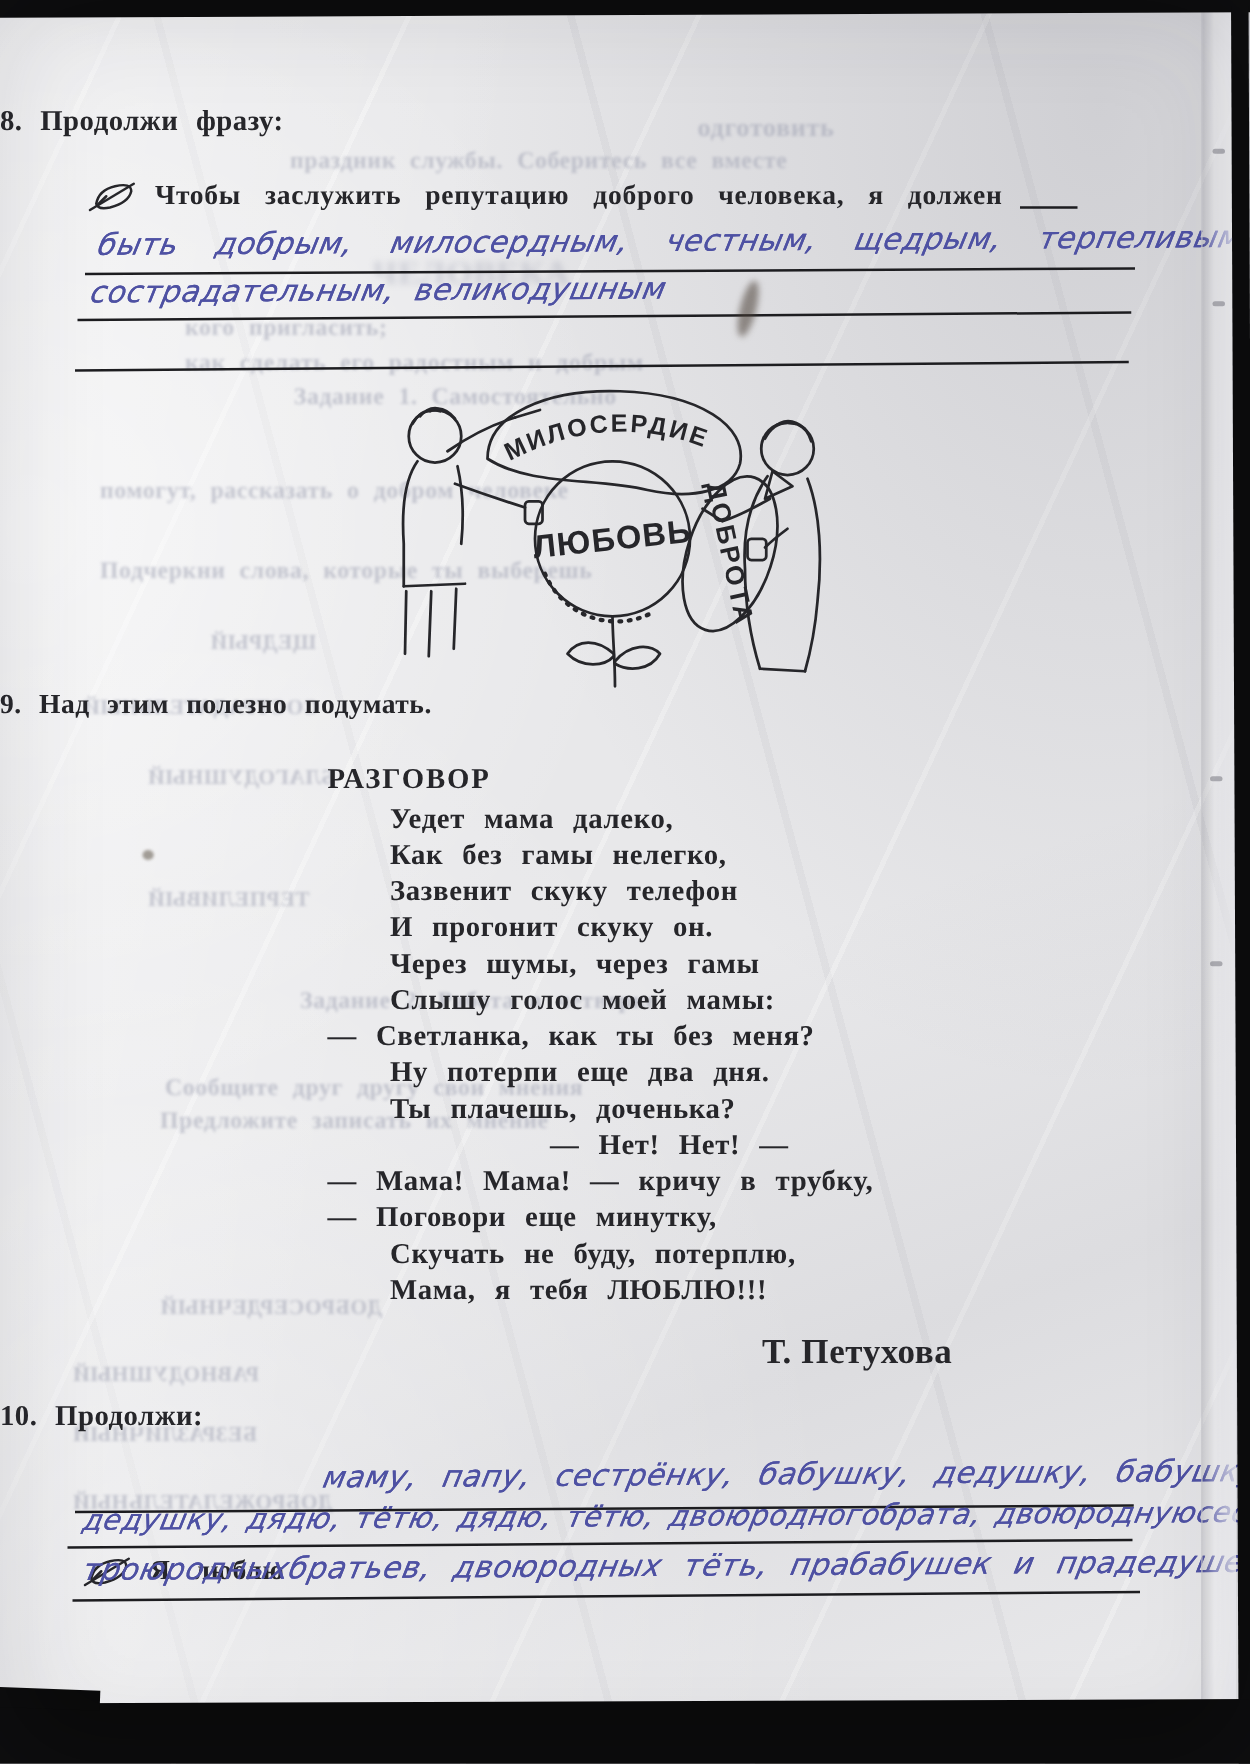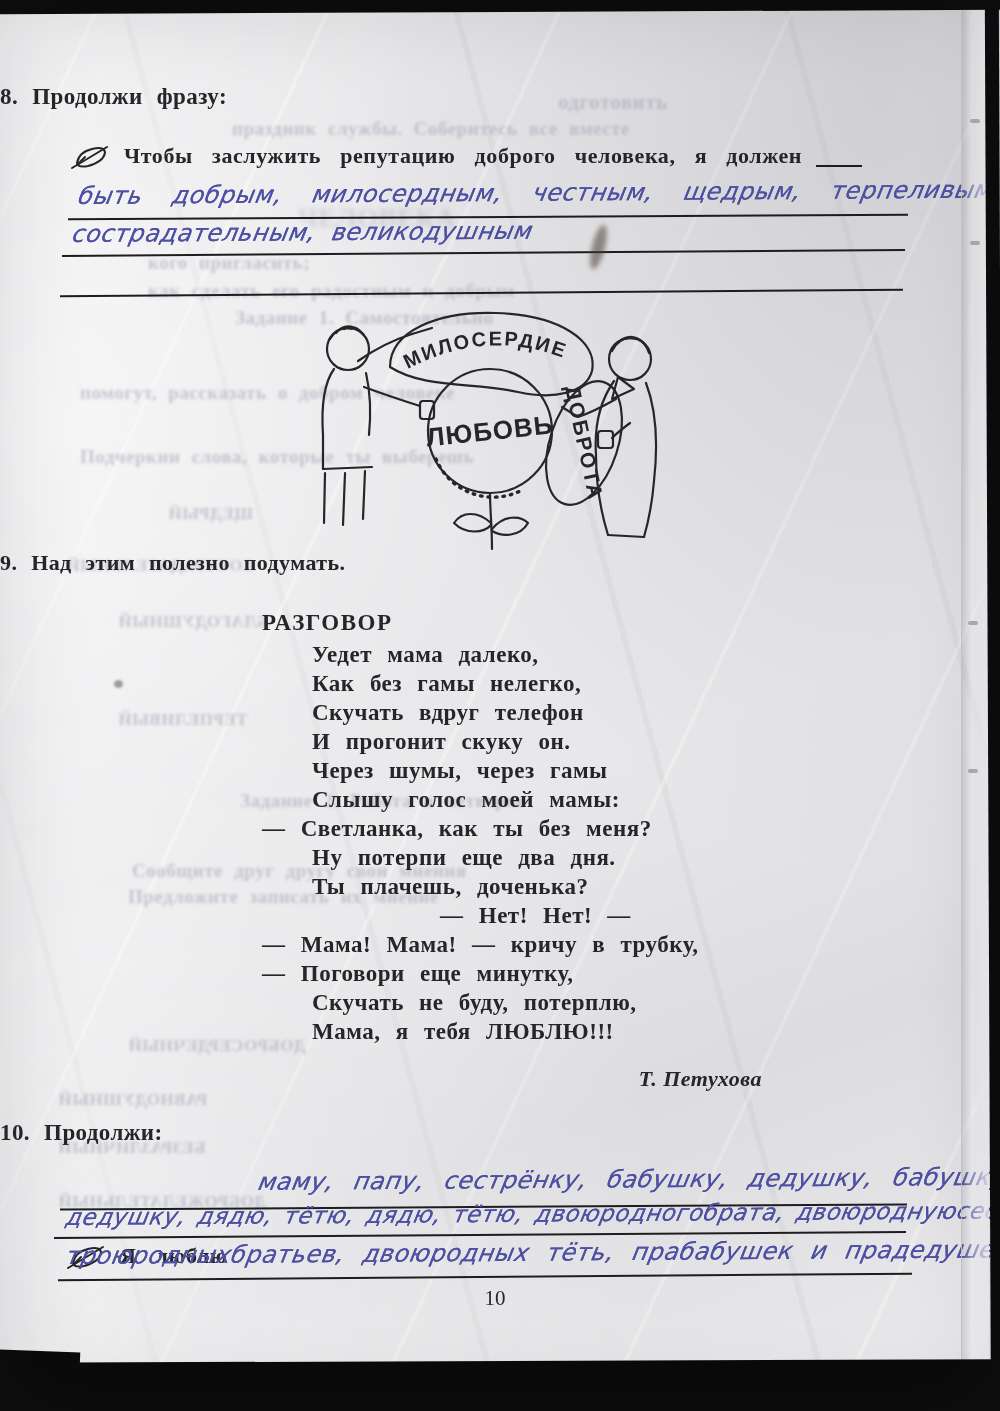--- a/index.html
+++ b/index.html
@@ -40,22 +40,22 @@
       font-size:24px;letter-spacing:.5px;white-space:nowrap;transform:skewX(-12deg) rotate(-.4deg);
       transform-origin:left bottom;text-shadow:0 0 .5px #4e51a3;}
   .rule{position:absolute;height:0;border-bottom:2px solid #1d1d20;}
 
   
   .poem{position:absolute;left:262px;top:640px;width:520px;font-weight:700;font-size:23px;
         letter-spacing:.5px;word-spacing:9px;line-height:29px;}
   .poem .pl{white-space:nowrap;padding-left:50px;}
   .poem .dash{padding-left:0;}
   .poem .indent{padding-left:178px;}
-  .author{position:absolute;left:262px;top:1066px;width:500px;text-align:right;font-style:italic;
-          font-weight:700;font-size:22px;letter-spacing:.5px;}
+  .author{position:absolute;left:262px;top:1066px;width:500px;text-align:right;
+          font-weight:700;font-size:28px;letter-spacing:.5px;}
 
   
   .ghost{position:absolute;font-weight:700;color:#9ea1b2;opacity:.55;filter:blur(1.4px);
          white-space:nowrap;letter-spacing:.5px;word-spacing:6px;}
   .ghost.mirror{transform:scaleX(-1);}
   .ghost.big{filter:blur(2.6px);opacity:.4;}
 
   .smudge{position:absolute;left:592px;top:224px;width:13px;height:46px;background:rgba(72,62,52,.55);
           border-radius:50%;filter:blur(2.5px);transform:rotate(14deg);}
   .inkdot{position:absolute;left:114px;top:680px;width:9px;height:8px;background:rgba(95,85,72,.55);
@@ -155,21 +155,21 @@
     <text x="212" y="137" text-anchor="middle" font-family="Liberation Sans, sans-serif" font-weight="700" font-size="26" fill="#26262a" transform="rotate(-6 212 130)" letter-spacing="1">ЛЮБОВЬ</text>
     <text x="306" y="147" text-anchor="middle" font-family="Liberation Sans, sans-serif" font-weight="700" font-size="21" fill="#26262a" transform="rotate(78 306 140)" letter-spacing="2">ДОБРОТА</text>
   </svg>
 
   <div class="heading" style="top:550px;font-size:22px;">9. Над этим полезно подумать.</div>
   <div class="heading" style="top:610px;left:262px;width:500px;letter-spacing:1.5px;">РАЗГОВОР</div>
 
   <div class="poem">
     <div class="pl">Уедет мама далеко,</div>
     <div class="pl">Как без гамы нелегко,</div>
-    <div class="pl">Скучать вдруг телефон</div>
+    <div class="pl">Зазвенит скуку телефон</div>
     <div class="pl">И прогонит скуку он.</div>
     <div class="pl">Через шумы, через гамы</div>
     <div class="pl">Слышу голос моей мамы:</div>
     <div class="pl dash">— Светланка, как ты без меня?</div>
     <div class="pl">Ну потерпи еще два дня.</div>
     <div class="pl">Ты плачешь, доченька?</div>
     <div class="pl dash indent">— Нет! Нет! —</div>
     <div class="pl dash">— Мама! Мама! — кричу в трубку,</div>
     <div class="pl dash">— Поговори еще минутку,</div>
     <div class="pl">Скучать не буду, потерплю,</div>
@@ -190,21 +190,20 @@
     <span>Я люблю</span>
   </div>
 
   <div class="hw" style="left:256px;top:1168px;word-spacing:12px;">маму, папу, сестрёнку, бабушку, дедушку, бабушку,</div>
   <div class="rule" style="left:60px;top:1206px;width:847px;transform:rotate(-.35deg);"></div>
   <div class="hw" style="left:64px;top:1204px;font-size:23px;word-spacing:4px;">дедушку, дядю, тётю, дядю, тётю, двоюродногобрата, двоюроднуюсестру,</div>
   <div class="rule" style="left:54px;top:1234px;width:852px;transform:rotate(-.4deg);"></div>
   <div class="hw" style="left:64px;top:1242px;word-spacing:10px;">троюродныхбратьев, двоюродных тёть, прабабушек и прадедушек.</div>
   <div class="rule" style="left:58px;top:1276px;width:854px;transform:rotate(-.45deg);"></div>
 
-  <div class="pagenum">10</div>
 
   <div class="fold">
     <div class="notch" style="left:8px;top:110px;"></div>
     <div class="notch" style="left:8px;top:232px;"></div>
     <div class="notch" style="left:6px;top:612px;"></div>
     <div class="notch" style="left:6px;top:760px;"></div>
   </div>
   <div class="edge-top"></div>
   <div class="edge-right"></div>
   <div class="edge-bottom"></div>

